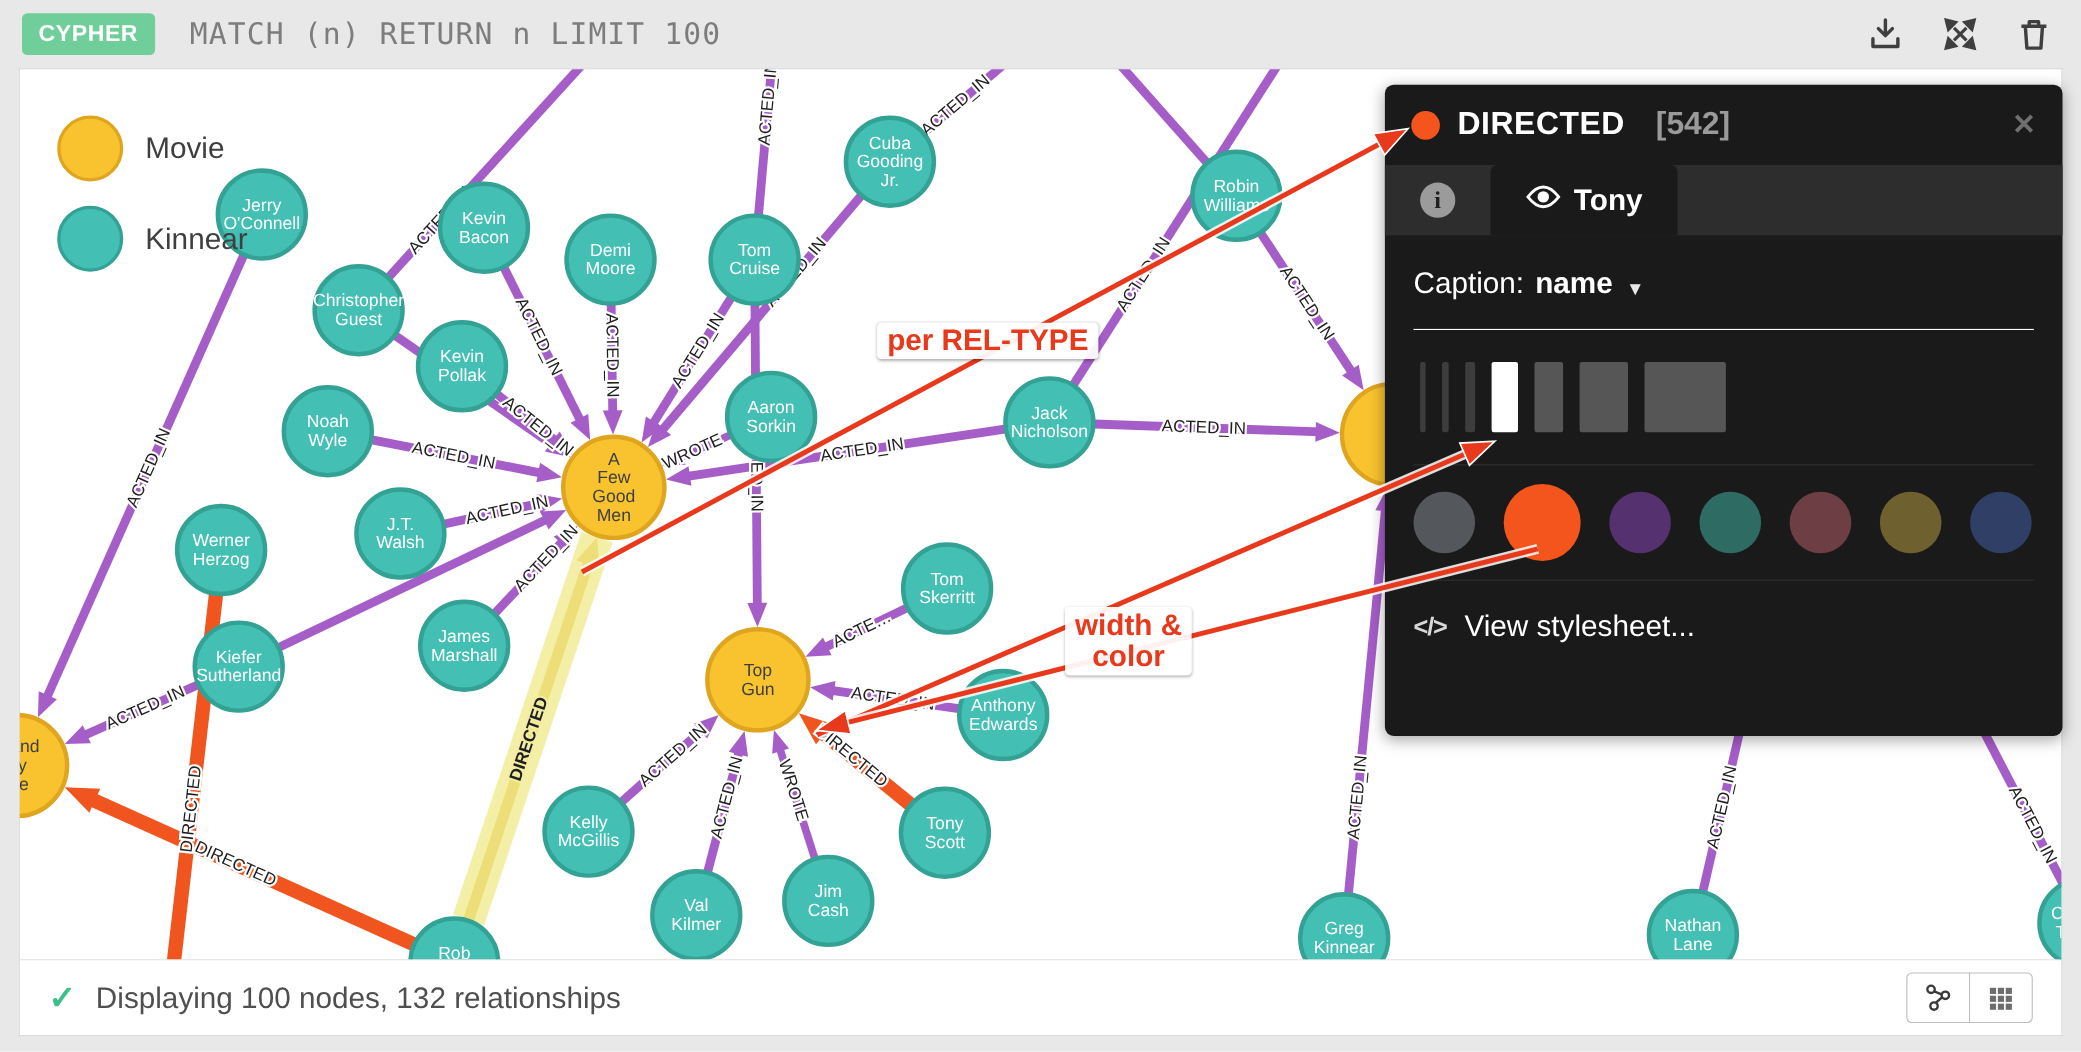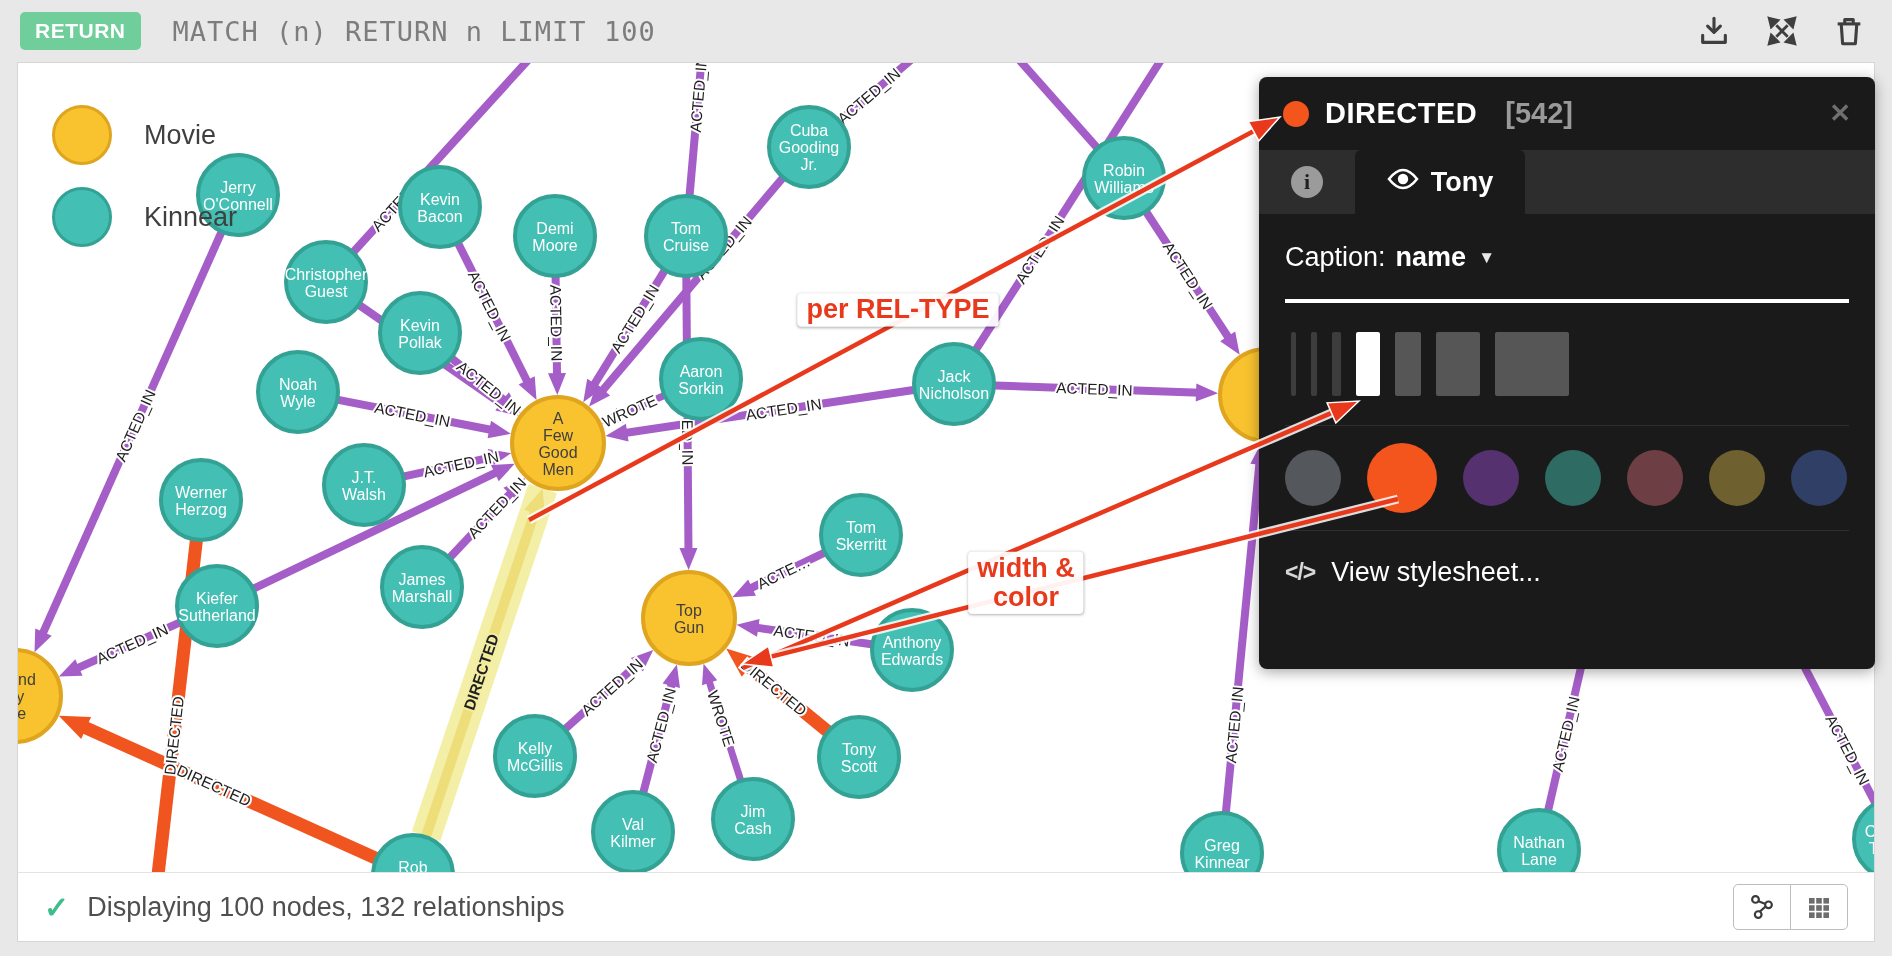--- a/index.html
+++ b/index.html
@@ -23,40 +23,40 @@
   #annot-svg{position:absolute;left:0;top:0;width:100%;height:100%;z-index:9;pointer-events:none}
   .edge-label{font:15.5px "Liberation Sans",sans-serif;fill:#1f1f1f;paint-order:stroke;stroke:#ffffff;
     stroke-width:4px;text-anchor:middle;dominant-baseline:central}
   .edge-label.hl{stroke:#F3EDA2;font-weight:bold}
   .node-label{font:16px "Liberation Sans",sans-serif;text-anchor:middle;dominant-baseline:central}
   .node-label.person{fill:#ffffff}
   .node-label.movie{fill:#3F3F3F}
 
   
   .legend{position:absolute;left:34px;top:42px;z-index:2}
-  .legend-row{display:flex;align-items:center;gap:32px;margin-bottom:22px}
+  .legend-row{display:flex;align-items:center;gap:20px;margin-bottom:22px}
   .legend-swatch{width:54px;height:54px;border-radius:50%;display:inline-block}
   .legend-label{font-size:27px;color:#3f3f3f}
 
   
   .panel{position:absolute;left:1241px;top:14px;width:616px;height:592px;background:#1a1a1a;
     border-radius:8px;color:#fff;z-index:5;box-shadow:0 3px 14px rgba(0,0,0,.35);box-sizing:border-box}
   .panel-header{display:flex;align-items:center;padding:20px 24px 12px}
   .panel-dot{width:26px;height:26px;border-radius:50%;background:#F3551C;margin-right:16px;flex:none}
   .panel-title{font-size:29px;font-weight:bold;letter-spacing:.5px}
   .panel-count{font-size:29px;color:#9a9a9a;margin-left:28px;font-weight:bold}
   .panel-close{margin-left:auto;color:#6f6f6f;font-size:26px;font-weight:bold;cursor:default}
   .panel-tabs{display:flex;align-items:stretch;background:#2d2d2d;height:64px;margin-top:8px}
   .tab{display:flex;align-items:center;justify-content:center;gap:12px}
   .tab.info{width:96px}
   .tab.style{width:170px;background:#1a1a1a;border-radius:6px 6px 0 0;font-size:27px;font-weight:bold;color:#fff}
   .info-icon{width:32px;height:32px;border-radius:50%;background:#9b9b9b;color:#1f1f1f;font-weight:bold;
     font-size:22px;display:flex;align-items:center;justify-content:center;font-family:"Liberation Serif",serif}
   .panel-body{padding:0 26px}
-  .caption-row{display:flex;align-items:center;padding:28px 0 26px;border-bottom:4px solid #ffffff;font-size:27px}
+  .caption-row{display:flex;align-items:flex-end;padding:28px 0 26px;border-bottom:1px solid #ffffff;font-size:27px}
   .caption-value{font-weight:bold;margin-left:10px}
   .caret{font-size:17px;margin-left:12px;color:#e8e8e8}
   .width-row{display:flex;align-items:center;gap:15px;padding:28px 6px;border-bottom:1px solid #2e2e2e;height:66px;box-sizing:content-box}
   .width-bar{height:64px;border-radius:2px}
   .swatch-row{display:flex;align-items:center;gap:26px;padding:24px 0;border-bottom:1px solid #2e2e2e}
   .swatch{width:56px;height:56px;border-radius:50%;flex:none}
   .swatch.selected{width:70px;height:70px;margin:-7px 0}
   .stylesheet-row{display:flex;align-items:center;gap:16px;padding:26px 0;font-size:27px}
   .code-icon{color:#d8d8d8;font-size:23px;font-weight:bold;letter-spacing:-1px}
 
@@ -74,21 +74,21 @@
   .view-toggle{margin-left:auto;display:flex}
   .toggle-btn{width:58px;height:46px;border:1px solid #bdbdbd;background:#fff;display:flex;
     align-items:center;justify-content:center;box-sizing:border-box}
   .toggle-btn:first-child{border-radius:5px 0 0 5px}
   .toggle-btn:last-child{border-radius:0 5px 5px 0;margin-left:-1px}
 </style>
 </head>
 <body>
 
 <div class="topbar">
-  <span class="badge">RETURN</span>
+  <span class="badge">CYPHER</span>
   <span class="query">MATCH (n) RETURN n LIMIT 100</span>
   <div class="topbar-icons">
     <span>
       <svg width="36" height="34" viewBox="0 0 24 24" fill="none" stroke="#3f3f3f" stroke-width="2.2" stroke-linecap="round" stroke-linejoin="round">
         <path d="M12 3v9"></path>
           <path d="M7.5 8.5L12 13l4.5-4.5"></path>
           <path d="M4 15v5h16v-5"></path>
       </svg>
     </span>
     <span>

